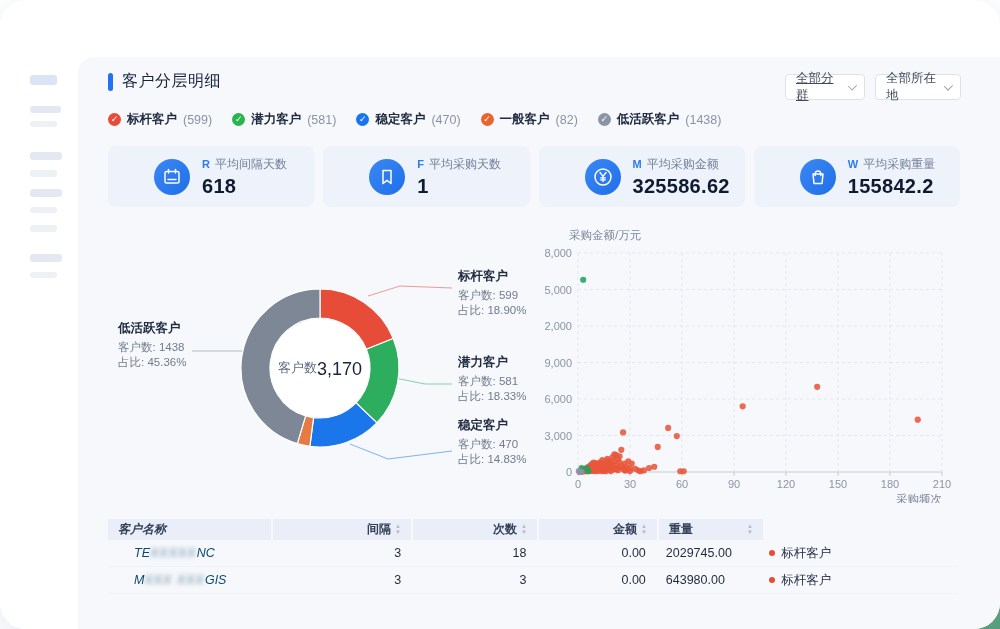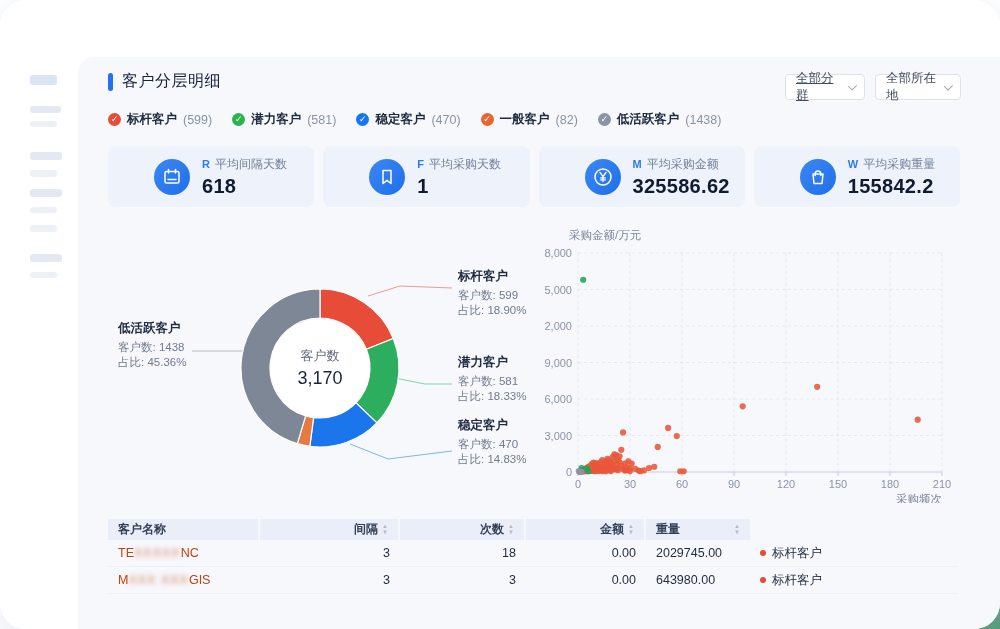--- a/index.html
+++ b/index.html
@@ -34,40 +34,40 @@
   
   .cards{position:absolute;left:30px;top:89px;width:852px;display:flex;gap:9px;}
   .card{flex:1;height:61px;background:#edf2fb;border-radius:8px;display:flex;align-items:center;padding-left:46px;}
   .cico{width:36px;height:36px;border-radius:50%;background:linear-gradient(135deg,#3b87f5,#1f6fe8);display:flex;align-items:center;justify-content:center;flex:none;}
   .ctxt{margin-left:12px;}
   .clab{font-size:12px;color:#72809a;display:flex;align-items:center;gap:5px;}
   .clet{color:#2b7cf0;font-weight:bold;font-size:11px;}
   .cval{font-size:20px;font-weight:bold;color:#101b30;margin-top:2px;letter-spacing:.3px;}
   
   .donut-wrap{position:absolute;left:162px;top:231px;width:160px;height:160px;}
-  .donut-center{position:absolute;inset:0;display:flex;flex-direction:column;align-items:center;justify-content:center;text-align:right;pointer-events:none;}
+  .donut-center{position:absolute;inset:0;display:flex;flex-direction:row;align-items:center;justify-content:center;text-align:right;pointer-events:none;}
   .dcl{font-size:13px;color:#5f6b80;}
   .dcv{font-size:18px;font-weight:normal;color:#18243c;margin-top:3px;}
   .callout{position:absolute;width:120px;}
   .cot{font-size:12.5px;font-weight:bold;color:#222d42;margin-bottom:3px;}
   .col{font-size:11.5px;color:#707b8e;line-height:15px;}
   .conn{position:absolute;left:0;top:0;pointer-events:none;}
   
   .scatter-wrap{position:absolute;left:467px;top:168px;}
   
   .table{position:absolute;left:30px;top:462px;width:850px;}
   .trh{display:flex;height:21px;}
   .th{background:#e9eef9;display:flex;align-items:center;font-size:12px;font-weight:bold;color:#333f55;padding:0 10px;border-right:2px solid #f7f8fc;}
   .th:last-child{border-right:none;}
   .tr{display:flex;height:27px;border-bottom:1px solid #eef1f7;}
   .td{display:flex;align-items:center;font-size:12.5px;color:#1f2a3e;padding:0 10px;}
-  .c0{width:152px;}.c1{width:140px;justify-content:flex-end;}.c2{width:126px;justify-content:flex-end;}
+  .c0{width:165px;font-style:italic;}.c1{width:140px;justify-content:flex-end;}.c2{width:126px;justify-content:flex-end;}
   .c3{width:120px;justify-content:flex-end;}.c4{width:104px;justify-content:space-between;}.c5{width:200px;}
   .sort{display:flex;flex-direction:column;margin-left:4px;font-size:6px;color:#b3bac8;line-height:5.5px;cursor:pointer;}
-  .link{color:#c2410c;cursor:pointer;white-space:nowrap;}
+  .link{color:#0c4a6e;cursor:pointer;white-space:nowrap;margin-left:16px;}
   .masked{filter:blur(2.5px);opacity:.65;letter-spacing:1px;}
   .tdot{width:6px;height:6px;border-radius:50%;margin-right:6px;flex:none;}
   svg text{font-family:"Liberation Sans","DejaVu Sans",sans-serif;}
 </style>
 </head>
 <body>
 
 <div class="stage">
   <div class="decor decor-tl"></div>
   <div class="decor decor-br"></div>

